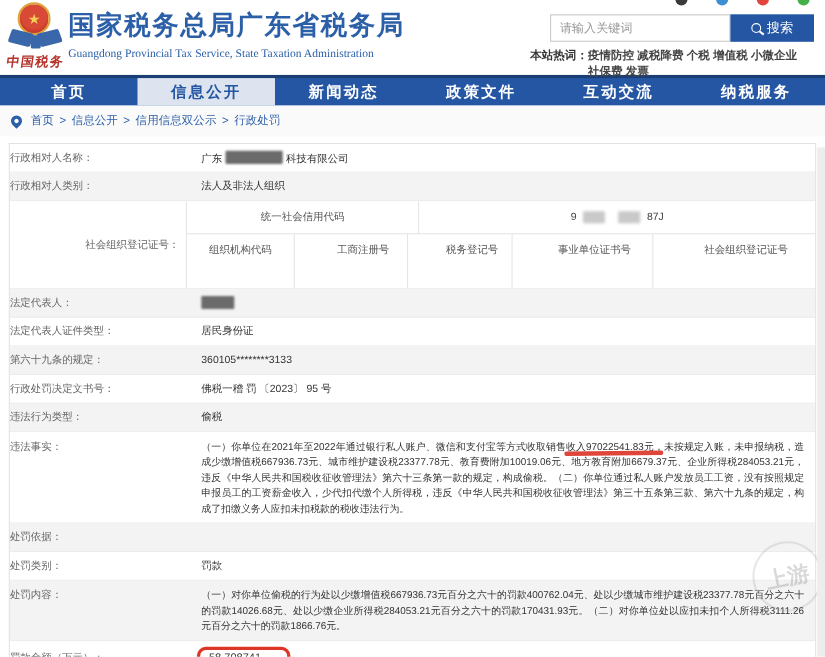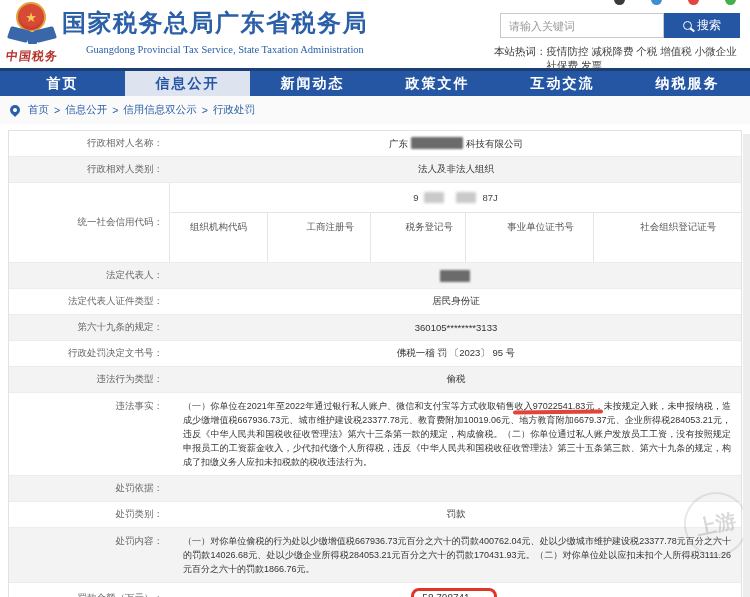--- a/index.html
+++ b/index.html
@@ -17,38 +17,38 @@
     transform:skewY(14deg) skewX(-18deg); border-radius:2px; }
   .wing-r { position:absolute; right:0; top:26px; width:20px; height:13px; background:#3a67a9;
     transform:skewY(-14deg) skewX(18deg); border-radius:2px; }
   .wing-c { position:absolute; left:19px; top:30px; width:9px; height:12px; background:#3a67a9;
     border-radius:1px; }
   .logo-caption { margin-top:2px; color:#b5332a; font-weight:bold; font-size:12px;
     font-family:"Liberation Serif","DejaVu Serif",serif; transform:skewX(-8deg); letter-spacing:1px; }
   .title-block { position:absolute; left:62px; top:7px; }
   .site-title { color:#2b5fa8; font-size:24px; font-weight:bold; letter-spacing:1.5px; }
   .site-subtitle { margin-top:5px; color:#2b5fa8; font-size:10.5px;
-    font-family:"Liberation Serif","DejaVu Serif",serif;margin-left:24px; }
+    font-family:"Liberation Serif","DejaVu Serif",serif; }
 
   .top-links { position:absolute; right:14px; top:-6px; display:flex; gap:26px; }
   .tl-dot { width:11px; height:11px; border-radius:50%; display:inline-block; }
   .tl-dark{ background:#3a3a3a; } .tl-blue{ background:#3d8fd4; }
   .tl-red{ background:#e2453d; } .tl-green{ background:#43b04a; }
 
   .search-row { position:absolute; right:10px; top:13px; display:flex; }
   .search-input { width:164px; height:25px; border:1px solid #c9c9c9; padding:0 8px;
     font-size:11px; color:#333; outline:none; }
   .search-input::placeholder { color:#9a9a9a; }
   .search-btn { width:76px; height:25px; background:#2456a4; color:#fff; border:none;
     font-size:12px; display:flex; align-items:center; justify-content:center; gap:5px; cursor:pointer; }
   .mag { width:9px; height:9px; border:1.5px solid #fff; border-radius:50%; position:relative; display:inline-block; }
   .mag::after { content:""; position:absolute; width:5px; height:1.5px; background:#fff;
     right:-4px; bottom:-1px; transform:rotate(38deg); }
 
-  .hot-words { position:absolute; right:10px; top:44px; width:246px; display:flex; font-size:10.5px; line-height:14px; }
+  .hot-words { position:absolute; right:22px; top:44px; width:246px; display:flex; font-size:10.5px; line-height:14px;font-weight:bold; }
   .hot-label { color:#333; white-space:nowrap; }
   .hot-list { color:#444; }
 
   
   .nav { height:28px; background:#2456a4; border-top:3px solid #1b3e75; display:flex; }
   .tab { flex:1; display:flex; align-items:center; justify-content:center; color:#ffffff;
     font-size:14px; font-weight:bold; letter-spacing:2px; cursor:pointer; }
   .tab.active { background:#dde4ef; color:#2456a4; }
 
   
@@ -61,23 +61,23 @@
   .crumb { color:#2b5fa8; cursor:pointer; }
   .crumb-sep { color:#2b5fa8; }
 
   
   .detail { margin:6px 8px 0 8px; border:1px solid #e2e2e2; border-bottom:none;
     font-size:9.5px; color:#333; }
   .row { display:flex; align-items:center; min-height:26px; border-bottom:1px solid #ececec;
     background:#ffffff; }
   .row.alt { background:#f3f3f3; }
   .row.para { align-items:flex-start; }
-  .cell-label { width:160px; flex:none; text-align:right; color:#666; padding-right:6px; }
+  .cell-label { width:160px; flex:none; text-align:left; color:#666; padding-right:6px; }
   .row.para .cell-label { padding-top:7px; }
-  .cell-value { flex:1; padding:4px 12px 4px 14px;text-align:center; }
+  .cell-value { flex:1; padding:4px 12px 4px 14px; }
   .row.para .cell-value { line-height:14px; font-size:9px; padding:6px 10px 6px 14px; text-align:justify; }
 
   .redact-dark { display:inline-block; vertical-align:-2px; height:12px; background:#6b6b6b;
     filter:blur(1px); border-radius:1px; margin:0 3px; }
   .redact-light { display:inline-block; vertical-align:-2px; height:11px; background:#c9c9c9;
     filter:blur(1.5px); border-radius:1px; margin:0 6px; }
   .w52 { width:52px; } .w30 { width:30px; } .w20 { width:20px; }
 
   
   .row.code { align-items:stretch; min-height:80px; }
@@ -173,23 +173,24 @@
       <span>广东</span><span class="redact-dark w52"></span><span>科技有限公司</span>
     </div>
   </div>
 
   <div class="row alt">
     <div class="cell-label">行政相对人类别：</div>
     <div class="cell-value">法人及非法人组织</div>
   </div>
 
   <div class="row code">
-    <div class="cell-label" style="display:flex;align-items:center;justify-content:flex-end;">统一社会信用代码：</div>
+    <div class="cell-label" style="display:flex;align-items:center;justify-content:flex-end;">社会组织登记证号：</div>
     <div class="code-grid">
       <div class="code-top">
+        <div class="code-top-left">统一社会信用代码</div>
         <div class="code-top-right">
           <span>9</span>
             <span class="redact-light w20"></span>
             <span class="redact-light w20"></span>
             <span>87J</span>
         </div>
       </div>
       <div class="code-bottom">
         <div class="code-col cc1">组织机构代码</div>
         <div class="code-col cc2">工商注册号</div>

